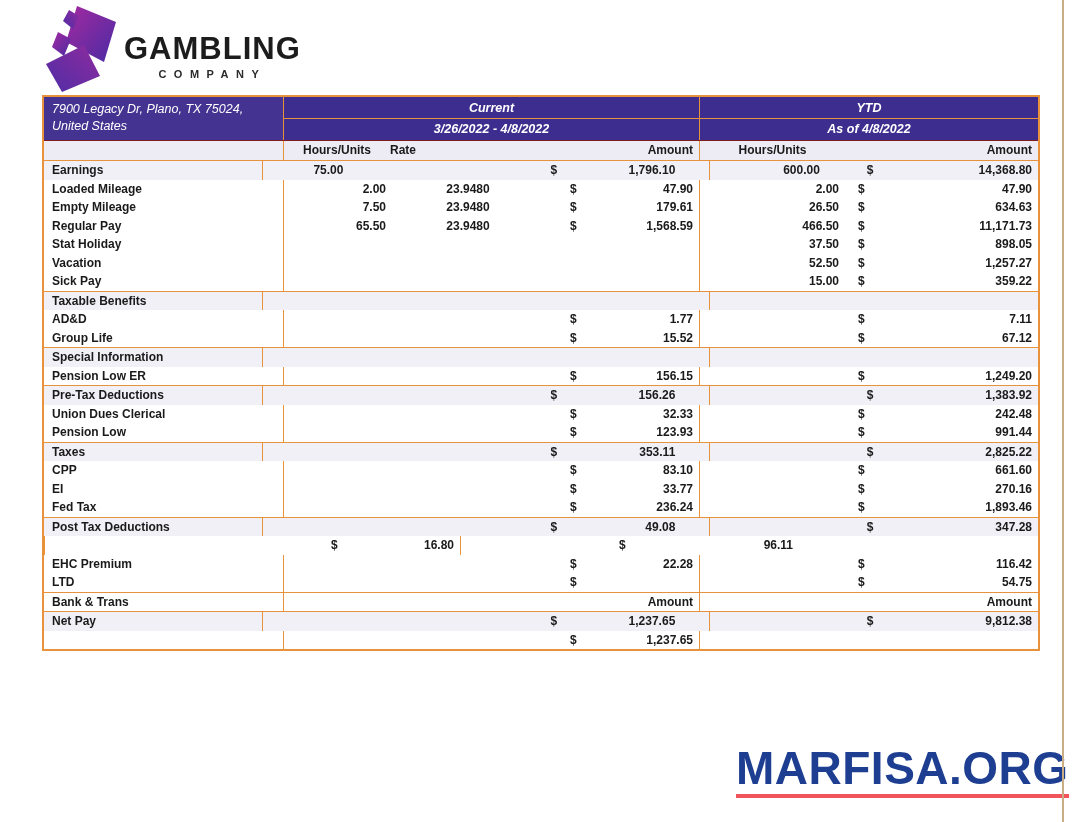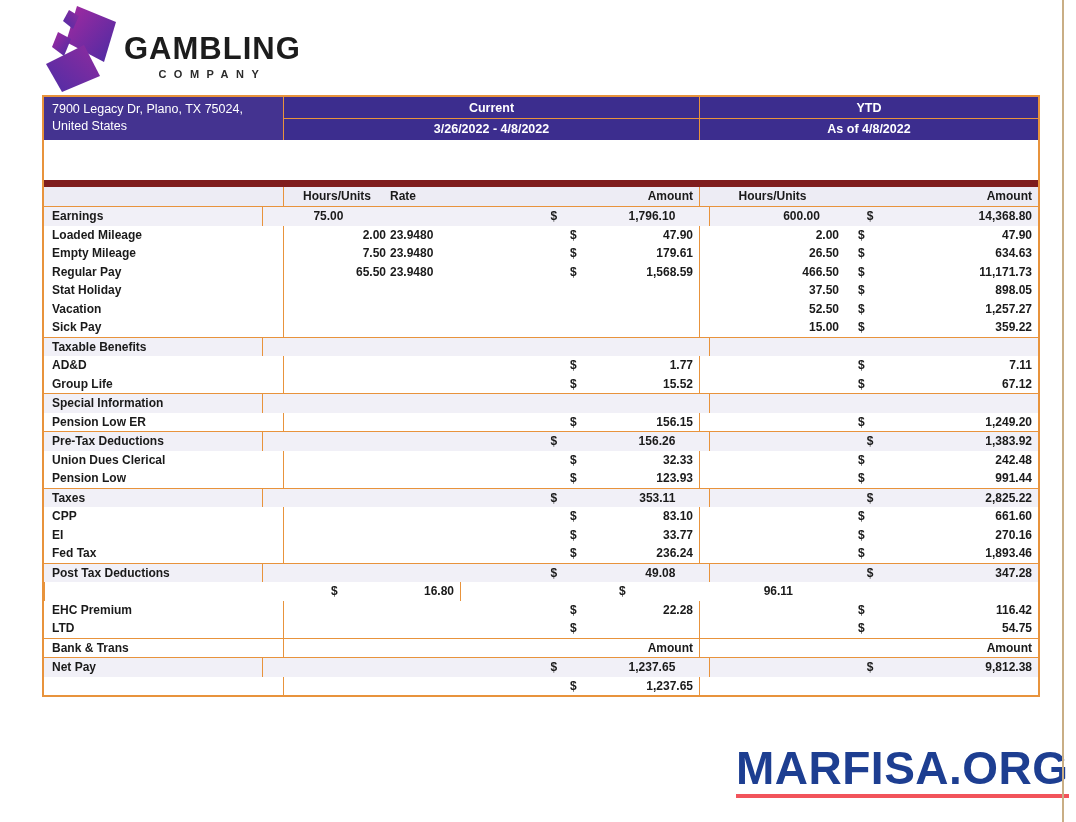--- a/index.html
+++ b/index.html
@@ -8,32 +8,32 @@
     font-family:"Liberation Sans",sans-serif;color:#1a1a1a;
   }
   
   .brand{position:absolute;left:44px;top:6px;display:flex;align-items:center;}
   .brand-mark{width:78px;height:86px;}
   .brand-text{margin-left:2px;margin-top:14px;}
   .brand-name{font-size:31px;font-weight:700;letter-spacing:1px;color:#1c1c1c;line-height:32px;}
   .brand-sub{font-size:11px;letter-spacing:7.5px;color:#2b2b2b;margin-top:3px;text-align:center;font-weight:bold;}
   
   .paystub{position:absolute;left:42px;top:95px;width:998px;border:2px solid #E8933C;box-sizing:border-box;background:#fff;}
-  .hgrid{display:grid;grid-template-columns:239px 416px 339px;grid-template-rows:22px 21px;}
+  .hgrid{display:grid;grid-template-columns:239px 416px 339px;grid-template-rows:22px 21px;font-style:italic;}
   .addr-cell{grid-row:1/3;grid-column:1;background:#443390;color:#ffffff;font-size:12.5px;line-height:17px;padding:4px 0 0 8px;box-sizing:border-box;}
   .band{background:#3C2D8E;color:#ffffff;font-weight:700;font-size:12.5px;text-align:center;box-sizing:border-box;border-left:1px solid #E8933C;}
   .band.r1{line-height:22px;border-bottom:1px solid #E8933C;}
   .band.r2{line-height:20px;}
-  .colhdr{display:flex;background:#EDECF4;font-weight:700;border-top:7px solid #7f1d1d;margin-top:40px;}
+  .colhdr{display:flex;background:#EDECF4;font-weight:700;border-top:1px solid #7f1d1d;}
   .colhdr .cell{line-height:18px;height:19px;}
   
   .cell{box-sizing:border-box;font-size:12px;overflow:hidden;white-space:nowrap;}
   .c-label{width:239px;padding-left:8px;text-align:left;}
   .c-ch{width:107px;text-align:right;padding-right:4px;border-left:1px solid #E8933C;}
-  .c-cr{width:160px;text-align:left;padding-right:4px;}
+  .c-cr{width:160px;text-align:center;padding-right:4px;}
   .c-cd{width:32px;text-align:left;padding-left:20px;}
   .c-ca{width:117px;text-align:right;padding-right:6px;}
   .c-yh{width:146px;text-align:right;padding-right:6px;border-left:1px solid #E8933C;}
   .c-yd{width:35px;text-align:left;padding-left:13px;}
   .c-ya{width:158px;text-align:right;padding-right:6px;}
   .colhdr .c-ch,.colhdr .c-yh{text-align:center;padding-right:0;}
   .colhdr .c-cr{text-align:left;padding-right:0;}
   
   .trow{display:flex;background:#ffffff;font-weight:bold;}
   .trow .cell{height:18.5px;line-height:18.5px;}

